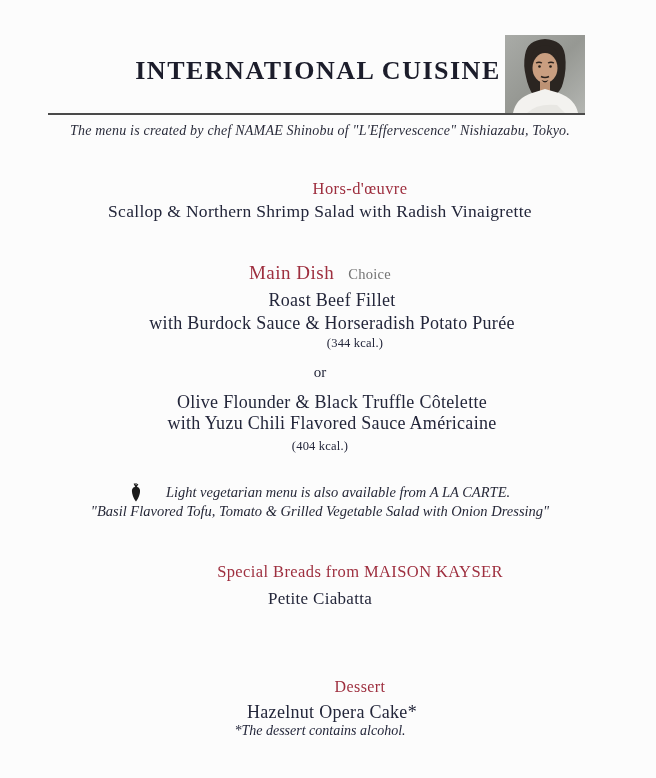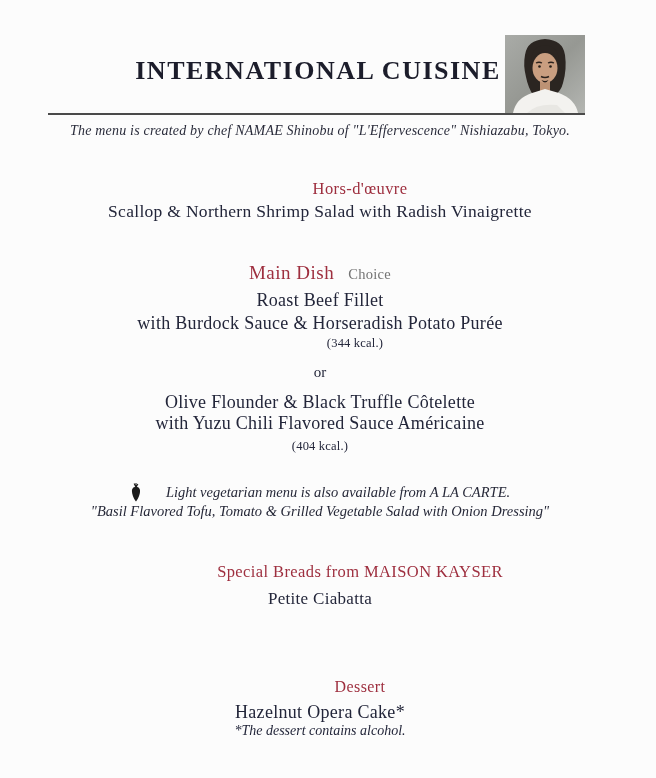--- a/index.html
+++ b/index.html
@@ -29,21 +29,21 @@
   .subtitle{
     top:123px;font-style:italic;font-size:14px;color:#2a2c3b;letter-spacing:0.2px;
   }
   .heading{color:#9e2f3f;font-size:16.5px;letter-spacing:0.4px;padding-left:40px;}
   .h-hors{top:179px;}
   .item-17{font-size:17.5px;letter-spacing:0.3px;}
   .scallop{top:201px;}
   .main-heading{top:262px;}
   .main-heading .big{font-size:19px;color:#9e2f3f;letter-spacing:0.5px;}
   .main-heading .small{font-size:14.5px;color:#737373;margin-left:14px;letter-spacing:0.3px;}
-  .item-18{font-size:18px;letter-spacing:0.3px;}
+  .item-18{font-size:18px;letter-spacing:0.3px;padding-left:12px;}
   .roast{top:290px;}
   .burdock{top:313px;}
   .kcal{font-size:12.5px;letter-spacing:0.2px;}
   .kcal1{top:336px;margin-left:35px;}
   .or-sep{top:364px;font-size:15px;}
   .olive{top:392px;}
   .yuzu{top:413px;}
   .kcal2{top:439px;}
   .veg{font-style:italic;font-size:14.5px;color:#262838;}
   .veg1{top:483px;}

